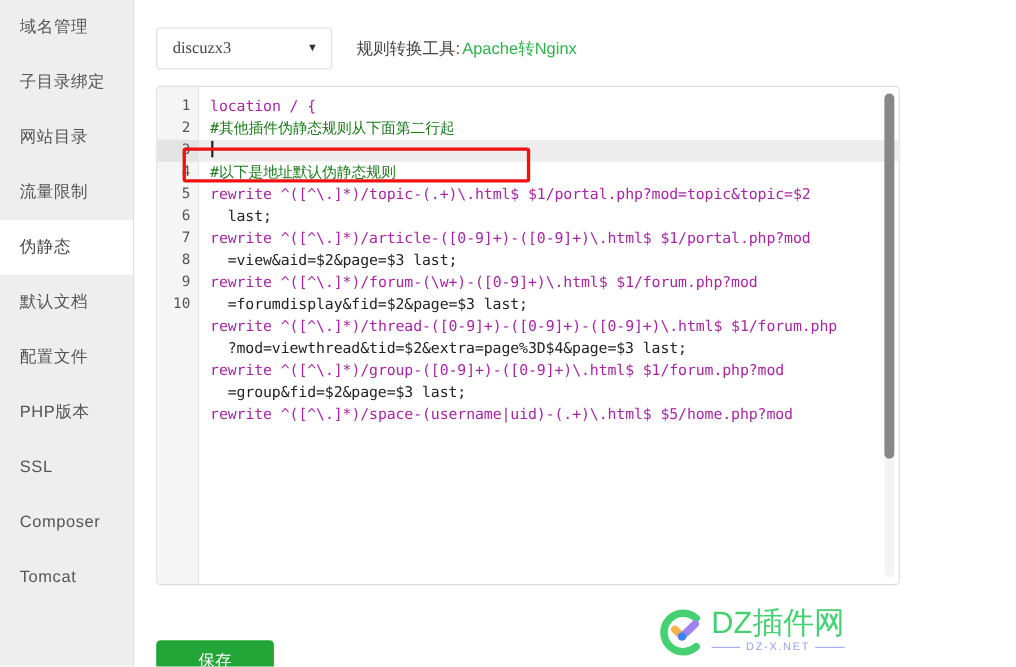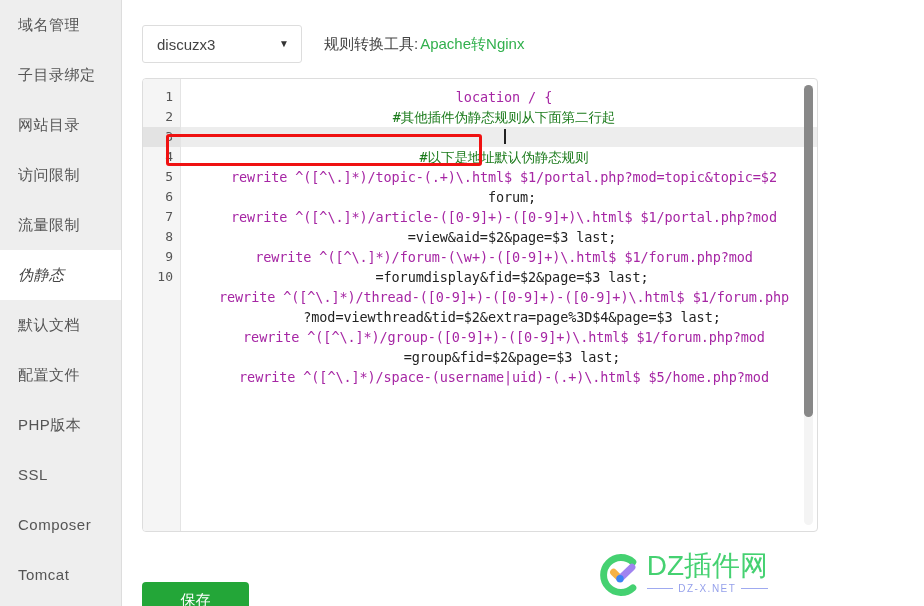--- a/index.html
+++ b/index.html
@@ -34,21 +34,20 @@
     font-size: 15px;
     color: #555555;
     background: #eeeeee;
     white-space: nowrap;
     letter-spacing: .5px;
     cursor: pointer;
   }
   .side-item.active {
     background: #ffffff;
     color: #444444;
-    font-style: italic;
   }
 
   
   #main {
     flex: 1 1 auto;
     position: relative;
     height: 606px;
     background: #ffffff;
   }
 
@@ -62,20 +61,21 @@
   }
   #select-wrap {
     position: relative;
     width: 160px; height: 38px;
     border: 1px solid #dddddd;
     border-radius: 3px;
     background: #ffffff;
     display: flex;
     align-items: center;
     cursor: pointer;
+    font-family: Liberation Serif, serif;
   }
   #select-value {
     font-size: 15px;
     color: #444444;
     padding-left: 14px;
     flex: 1 1 auto;
     white-space: nowrap;
     overflow: hidden;
   }
   #select-caret {
@@ -127,21 +127,20 @@
     background: transparent;
   }
   .gnum.active { background: #e3e3e3; }
   .gnum.blank { color: transparent; }
 
   #code {
     flex: 1 1 auto;
     position: relative;
     padding-top: 8px;
     overflow: hidden;
-    text-align: center;
   }
   .cline {
     font-family: "DejaVu Sans Mono", "Liberation Mono", monospace;
     font-size: 13.5px;
     line-height: 20px;
     color: #222222;
     white-space: pre;
     padding-left: 10px;
     letter-spacing: -0.1px;
   }
@@ -254,21 +253,20 @@
 </style>
 </head>
 <body>
 
 <div id="app">
 
   <div id="sidebar">
     <div class="side-item"><span>域名管理</span></div>
     <div class="side-item"><span>子目录绑定</span></div>
     <div class="side-item"><span>网站目录</span></div>
-    <div class="side-item"><span>访问限制</span></div>
     <div class="side-item"><span>流量限制</span></div>
     <div class="side-item active"><span>伪静态</span></div>
     <div class="side-item"><span>默认文档</span></div>
     <div class="side-item"><span>配置文件</span></div>
     <div class="side-item"><span>PHP版本</span></div>
     <div class="side-item"><span>SSL</span></div>
     <div class="side-item"><span>Composer</span></div>
     <div class="side-item"><span>Tomcat</span></div>
   </div>
 
@@ -303,21 +301,21 @@
         <div class="gnum">10</div>
         <div class="gnum blank"></div>
       </div>
 
       <div id="code">
         <div class="cline kw">location / {</div>
         <div class="cline cmt">#其他插件伪静态规则从下面第二行起</div>
         <div class="cline active"><span id="caret"></span></div>
         <div class="cline cmt">#以下是地址默认伪静态规则</div>
         <div class="cline kw">rewrite ^([^\.]*)/topic-(.+)\.html$ $1/portal.php?mod=topic&amp;topic=$2</div>
-        <div class="cline cont">forum;</div>
+        <div class="cline cont">last;</div>
         <div class="cline kw">rewrite ^([^\.]*)/article-([0-9]+)-([0-9]+)\.html$ $1/portal.php?mod</div>
         <div class="cline cont">=view&amp;aid=$2&amp;page=$3 last;</div>
         <div class="cline kw">rewrite ^([^\.]*)/forum-(\w+)-([0-9]+)\.html$ $1/forum.php?mod</div>
         <div class="cline cont">=forumdisplay&amp;fid=$2&amp;page=$3 last;</div>
         <div class="cline kw">rewrite ^([^\.]*)/thread-([0-9]+)-([0-9]+)-([0-9]+)\.html$ $1/forum.php</div>
         <div class="cline cont">?mod=viewthread&amp;tid=$2&amp;extra=page%3D$4&amp;page=$3 last;</div>
         <div class="cline kw">rewrite ^([^\.]*)/group-([0-9]+)-([0-9]+)\.html$ $1/forum.php?mod</div>
         <div class="cline cont">=group&amp;fid=$2&amp;page=$3 last;</div>
         <div class="cline kw">rewrite ^([^\.]*)/space-(username|uid)-(.+)\.html$ $5/home.php?mod</div>
       </div>

